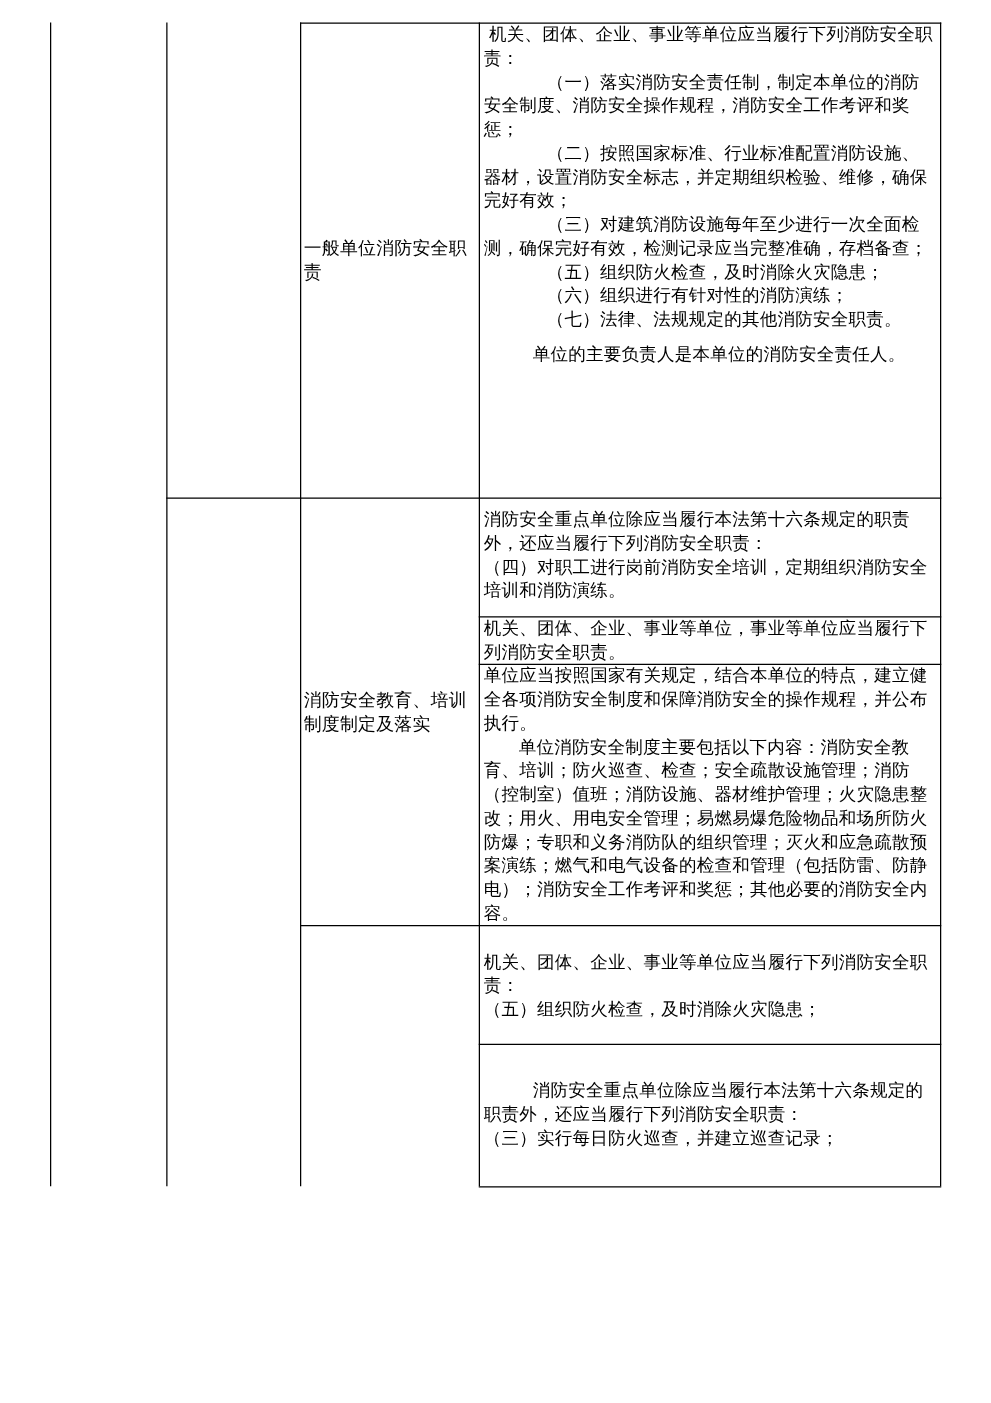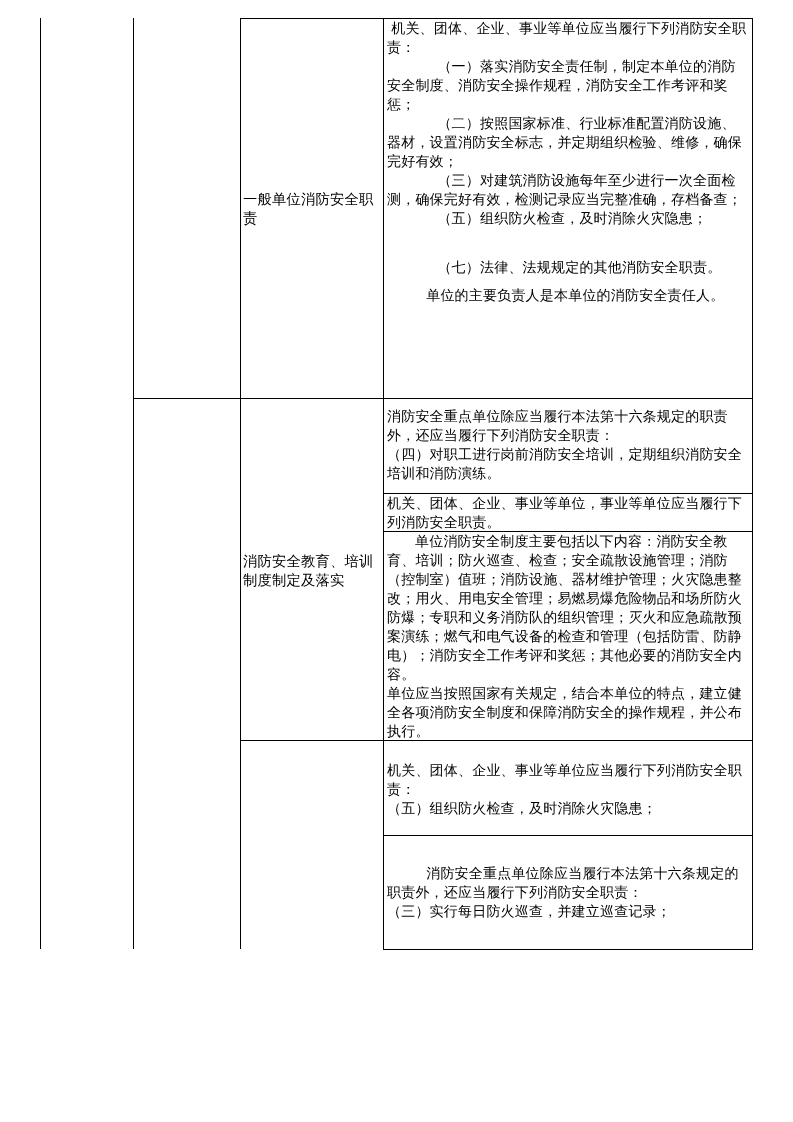--- a/index.html
+++ b/index.html
@@ -35,36 +35,37 @@
 <div class="hline" style="left:383px; top:949px; width:370px;"></div>
 
 <div class="label" style="top:190px;">一般单位消防安全职责</div>
 
 <div class="cell" style="left:384px; top:19px; width:368px; height:379px;">
   <span class="p ind0s">机关、团体、企业、事业等单位应当履行下列消防安全职责：</span>
   <span class="p ind1">（一）落实消防安全责任制，制定本单位的消防安全制度、消防安全操作规程，消防安全工作考评和奖惩；</span>
   <span class="p ind1">（二）按照国家标准、行业标准配置消防设施、器材，设置消防安全标志，并定期组织检验、维修，确保完好有效；</span>
   <span class="p ind1">（三）对建筑消防设施每年至少进行一次全面检测，确保完好有效，检测记录应当完整准确，存档备查；</span>
   <span class="p ind1">（五）组织防火检查，及时消除火灾隐患；</span>
-  <span class="p ind1" style="margin-bottom:9px;margin-top:30px;">（七）法律、法规规定的其他消防安全职责。</span>
+  <span class="p ind1">（六）组织进行有针对性的消防演练；</span>
+  <span class="p ind1" style="margin-bottom:9px;">（七）法律、法规规定的其他消防安全职责。</span>
   <span class="p ind4">单位的主要负责人是本单位的消防安全责任人。</span>
 </div>
 
 <div class="label" style="top:552px;">消防安全教育、培训制度制定及落实</div>
 
 <div class="cell" style="left:384px; top:407px; width:368px; height:86px;">
   <span class="p">消防安全重点单位除应当履行本法第十六条规定的职责外，还应当履行下列消防安全职责：</span>
   <span class="p">（四）对职工进行岗前消防安全培训，定期组织消防安全培训和消防演练。</span>
 </div>
 <div class="cell" style="left:384px; top:494px; width:368px; height:37px;">
   <span class="p">机关、团体、企业、事业等单位，事业等单位应当履行下列消防安全职责。</span>
 </div>
 <div class="cell" style="left:384px; top:532px; width:368px; height:208px;">
+  <span class="p">单位应当按照国家有关规定，结合本单位的特点，建立健全各项消防安全制度和保障消防安全的操作规程，并公布执行。</span>
   <span class="p ind5">单位消防安全制度主要包括以下内容：消防安全教育、培训；防火巡查、检查；安全疏散设施管理；消防（控制室）值班；消防设施、器材维护管理；火灾隐患整改；用火、用电安全管理；易燃易爆危险物品和场所防火防爆；专职和义务消防队的组织管理；灭火和应急疏散预案演练；燃气和电气设备的检查和管理（包括防雷、防静电）；消防安全工作考评和奖惩；其他必要的消防安全内容。</span>
-  <span class="p">单位应当按照国家有关规定，结合本单位的特点，建立健全各项消防安全制度和保障消防安全的操作规程，并公布执行。</span>
 </div>
 
 <div class="cell" style="left:384px; top:761px; width:368px; height:74px;">
   <span class="p">机关、团体、企业、事业等单位应当履行下列消防安全职责：</span>
   <span class="p">（五）组织防火检查，及时消除火灾隐患；</span>
 </div>
 <div class="cell" style="left:384px; top:864px; width:368px; height:85px;">
   <span class="p ind4">消防安全重点单位除应当履行本法第十六条规定的职责外，还应当履行下列消防安全职责：</span>
   <span class="p">（三）实行每日防火巡查，并建立巡查记录；</span>
 </div>

